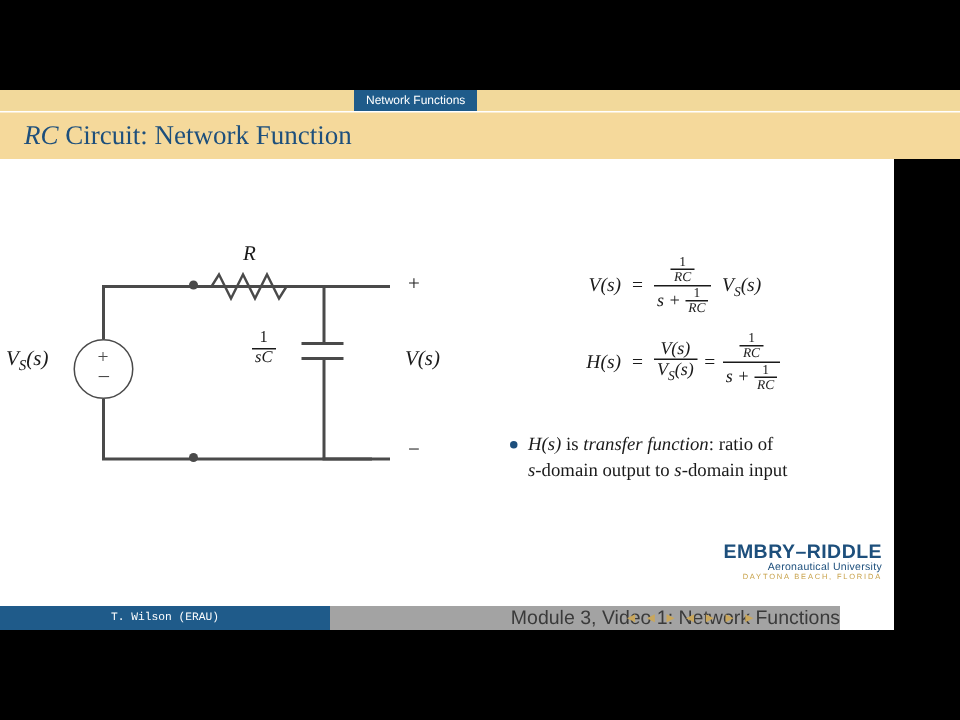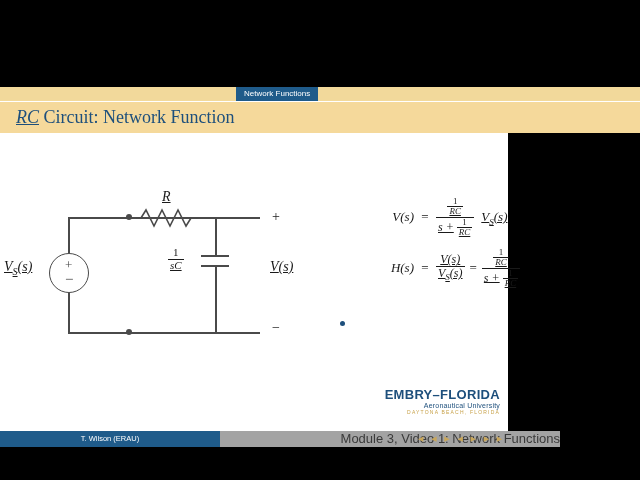--- a/index.html
+++ b/index.html
@@ -2,23 +2,22 @@
 <html><head>
 <meta charset="utf-8">
 <style>
   html,body{margin:0;padding:0;}
   body{
     width:640px;height:480px;background:#000000;
     font-family:"Liberation Serif", serif;
     overflow:hidden;
   }
   .slide{
-    position:absolute;left:0;top:60px;width:508px;height:360px;
+    position:absolute;left:0;top:60px;width:596px;height:360px;
     background:#ffffff;
-    margin-top:27px;
   }
   
   .headerbar{
     position:absolute;left:0;top:0;width:640px;height:14px;
     background:#f2d99b;
   }
   .headertab{
     position:absolute;left:236px;top:0;height:14px;
     background:#1f5b8a;color:#ffffff;
     font-family:"Liberation Sans", sans-serif;
@@ -49,21 +48,21 @@
     background:#4a4a4a;
   }
   .srccirc{
     position:absolute;width:40px;height:40px;border-radius:50%;
     border:1.5px solid #4a4a4a;box-sizing:border-box;
   }
   .plus-src{position:absolute;font-size:13px;color:#4a4a4a;}
   .minus-src{position:absolute;font-size:15px;color:#4a4a4a;}
   .caplate{position:absolute;background:#4a4a4a;height:2px;}
   .lbl{position:absolute;color:#1a1a1a;font-family:"Liberation Serif", serif;}
-  .it{font-style:italic;text-decoration:underline;}
+  .it{font-style:italic;}
 
   
   .res{position:absolute;}
 
   
   .frac{display:inline-block;text-align:center;vertical-align:middle;line-height:1.05;}
   .frac .num{display:block;padding:0 2px;font-size:inherit;}
   .frac .den{display:block;border-top:1px solid #1a1a1a;padding:0 2px;font-size:inherit;}
 
   
@@ -97,21 +96,21 @@
   .logo .l3{
     font-family:"Liberation Sans", sans-serif;
     font-size:5px;color:#c8a24a;letter-spacing:1.2px;
   }
 
   
   .footer{position:absolute;left:0;bottom:0;width:640px;height:16px;}
   .foot-left{
     position:absolute;left:0;top:0;width:220px;height:16px;
     background:#1f5b8a;color:#ffffff;
-    font-family:Liberation Sans, sans-serif;font-size:7.5px;
+    font-family:Liberation Mono, monospace;font-size:7.5px;
     line-height:16px;text-align:center;
   }
   .foot-mid{
     position:absolute;left:220px;top:0;width:340px;height:16px;
     background:#a3a3a3;color:#3a3a3a;
     font-family:"Liberation Sans", sans-serif;font-size:13px;
     line-height:16px;text-align:right;
   }
   .foot-right{
     position:absolute;left:560px;top:0;width:80px;height:16px;
@@ -238,25 +237,29 @@
             </span>
           </span>
         </span>
       </div>
     </div>
   </div>
 
   <div class="bullets">
     <div class="bullet">
       <div class="dot"></div>
+      <div class="btext">
+        <span class="it">H(s)</span><span> is </span><span class="it">transfer function</span><span>: ratio of</span><br>
+        <span class="it">s</span><span>-domain output to </span><span class="it">s</span><span>-domain input</span>
+      </div>
     </div>
   </div>
 
   <div class="logo">
-    <div class="l1">EMBRY–FLORIDA</div>
+    <div class="l1">EMBRY–RIDDLE</div>
     <div class="l2">Aeronautical University</div>
     <div class="l3">DAYTONA BEACH, FLORIDA</div>
   </div>
 
   <div class="footer">
     <div class="foot-left">T. Wilson  (ERAU)</div>
     <div class="foot-mid">Module 3, Video 1: Network Functions</div>
     <div class="navicons">◀ ◀ ▶ ◀ ▶ ▶ ▶</div>
   </div>
 

